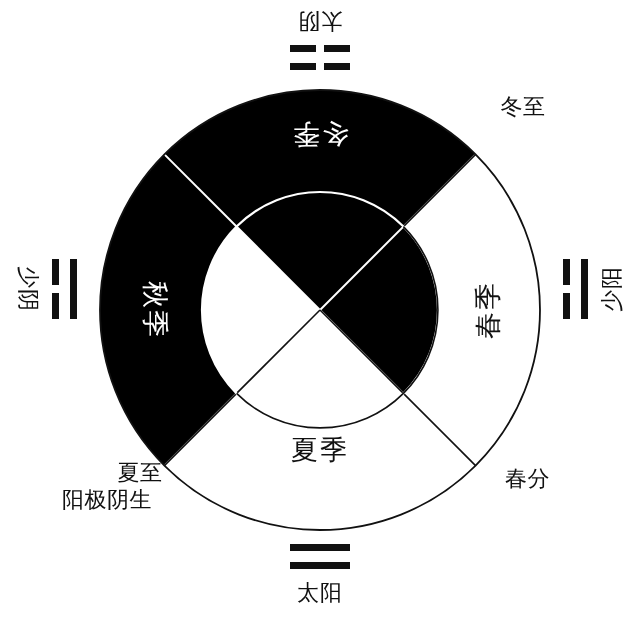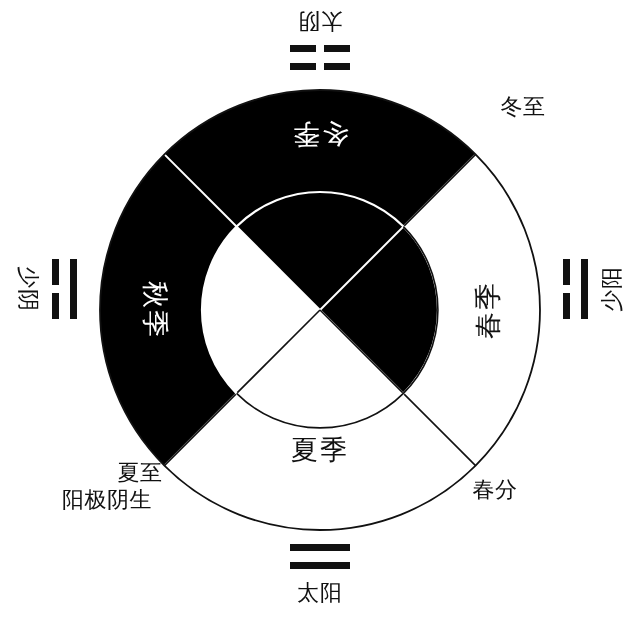--- a/index.html
+++ b/index.html
@@ -165,17 +165,17 @@
 
   <div class="lbl corner two" style="left:470px;top:94px;width:170px;text-align:left;">
     <div style="text-align:center;width:106px;">冬至</div>
   </div>
 
   <div class="lbl corner two" style="left:62px;top:460px;width:170px;text-align:left;">
     <div style="text-align:center;width:112px;margin-left:22px;">夏至</div>
     <div>阳极阴生</div>
   </div>
 
-  <div class="lbl corner" style="left:440px;top:466px;width:110px;text-align:center;margin-top:11px;">
+  <div class="lbl corner" style="left:440px;top:466px;width:110px;text-align:right;">
     <div>春分</div>
   </div>
 
 </div>
 
 </body></html>

